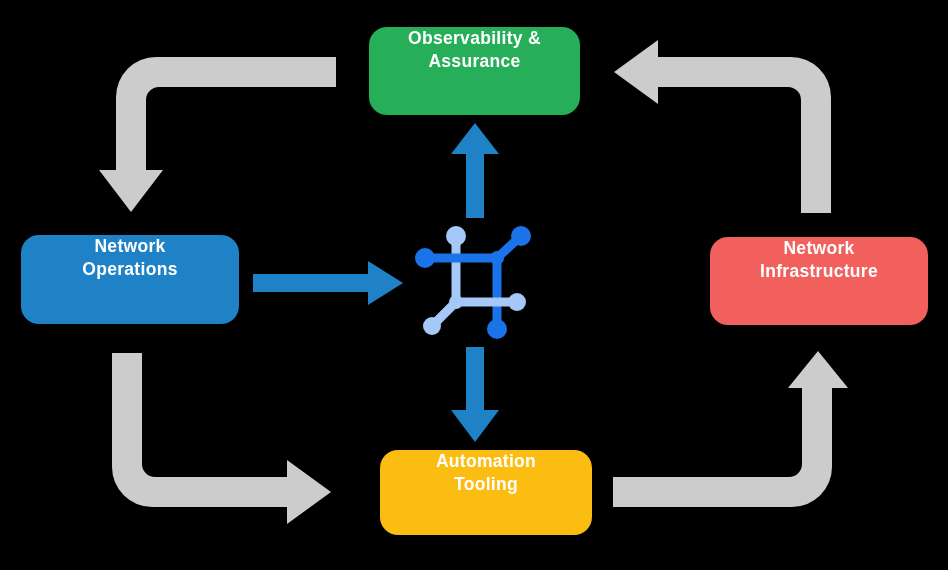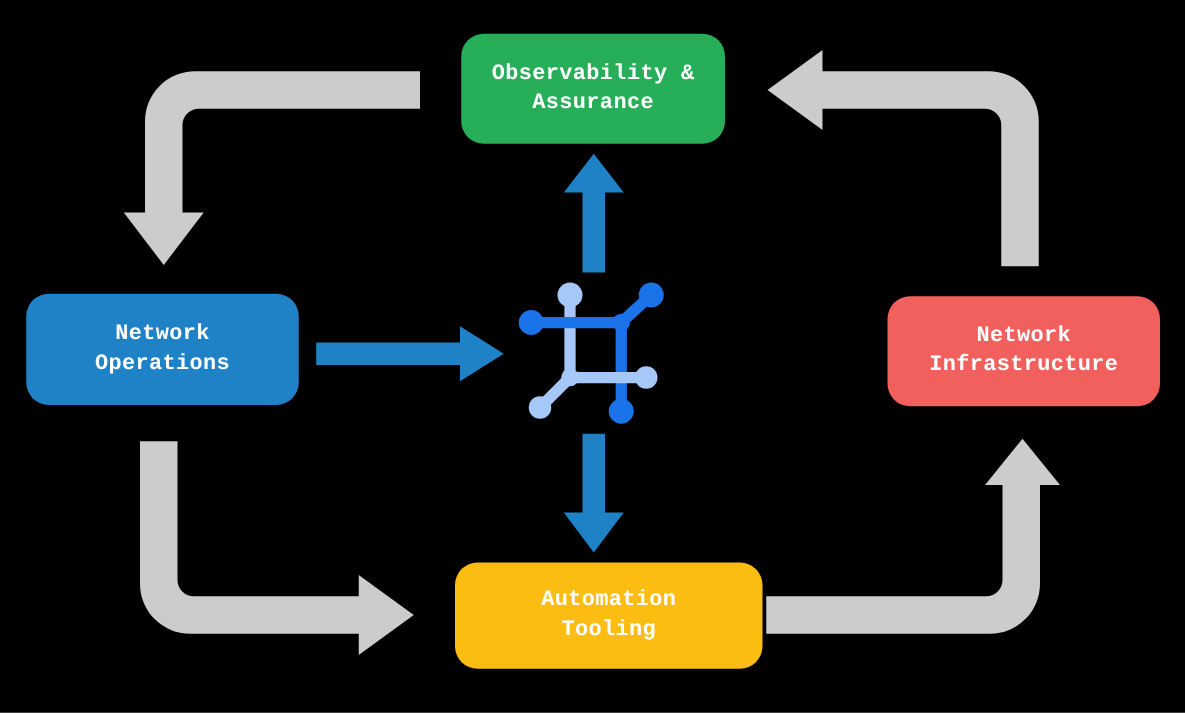--- a/index.html
+++ b/index.html
@@ -12,35 +12,33 @@
   }
   .arrow-layer {
     position: absolute;
     left: 0; top: 0;
     width: 948px; height: 570px;
   }
   .node {
     position: absolute;
     border-radius: 18px;
     display: flex;
-    align-items: center;
     justify-content: center;
     text-align: center;
     color: #ffffff;
     font-size: 17.5px;
     font-weight: 700;
     letter-spacing: 0.3px;
     line-height: 1.32;
-    font-family: Liberation Mono, monospace;
   }
   .node .label { white-space: pre-line; }
   .node-observability { left: 369px; top: 27px;  width: 211px; height: 88px; }
   .node-operations    { left: 21px;  top: 235px; width: 218px; height: 89px; }
   .node-infrastructure{ left: 710px; top: 237px; width: 218px; height: 88px; }
-  .node-automation    { left: 364px; top: 450px; width: 246px; height: 85px; }
+  .node-automation    { left: 380px; top: 450px; width: 212px; height: 85px; }
   .icon-line { fill: none; stroke-width: 9; stroke-linecap: round; }
 </style>
 </head>
 <body>
 
 <div class="canvas" style="background-color: rgb(0, 0, 0);">
 
   <svg class="arrow-layer" viewBox="0 0 948 570">
 
     <path d="M336,57 L156,57 A40 40 0 0 0 116,97 L116,170 L99,170 L131,212 L163,170 L146,170 L146,100 A13 13 0 0 1 159,87 L336,87 Z" fill="#CCCCCC"></path>

